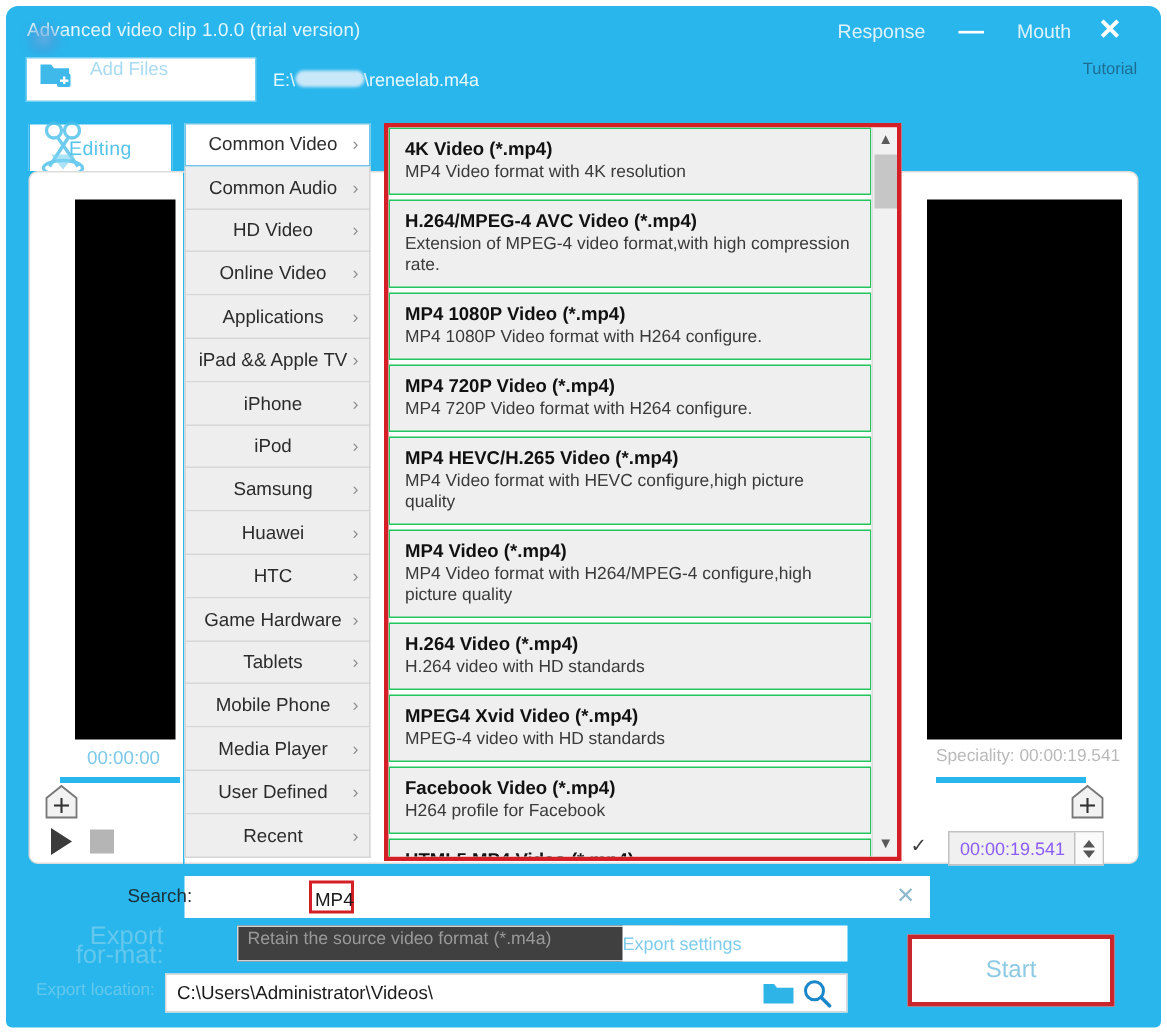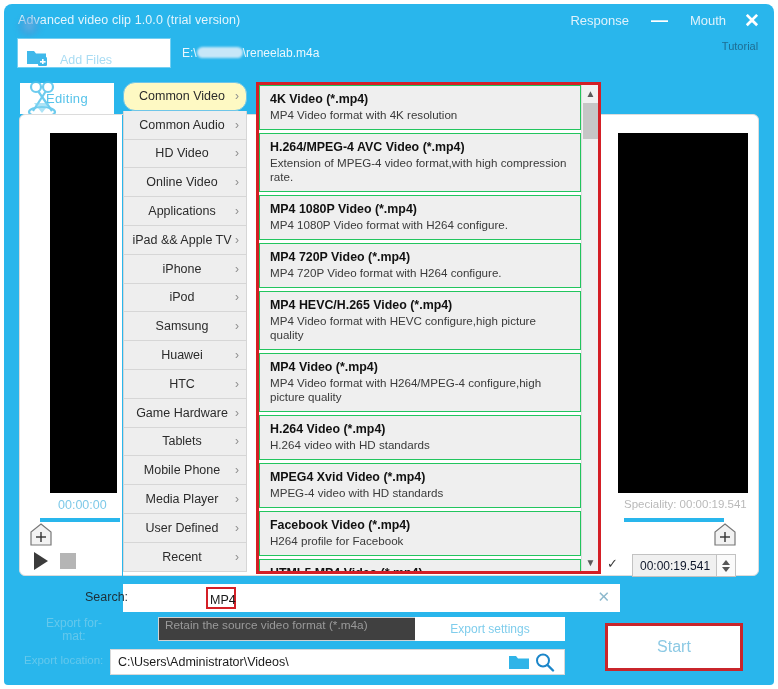--- a/index.html
+++ b/index.html
@@ -33,21 +33,21 @@
   .app-title {
     margin-left: 14px;
     font-size: 12.5px;
     color: #e3f5fd;
     letter-spacing: .1px;
     white-space: nowrap;
   }
   .title-right {
     margin-left: auto;
     display: flex; align-items: center; gap: 0px;
-    padding-right: 6px;
+    padding-right: 18px;
   }
   .title-right .tr-item {
     font-size: 13px;
     color: #dff2fc;
     padding: 0 12px;
     white-space: nowrap;
   }
   .title-right .minimize {
     color: #ffffff; font-size: 17px; font-weight: bold;
     padding: 0 10px; line-height: 1;
@@ -66,21 +66,21 @@
   
   .toolbar {
     position: absolute;
     left: 0; top: 32px; right: 0; height: 38px;
   }
   .addfiles {
     position: absolute;
     left: 14px; top: 3px;
     width: 152px; height: 28px;
     background: #ffffff;
-    display: flex; align-items: flex-end;
+    display: flex; align-items: flex-start;
     padding-left: 8px;
     box-shadow: 0 0 0 1px rgba(255,255,255,.35);
   }
   .addfiles .icon { width: 22px; height: 20px; flex: 0 0 22px; position: relative; }
   .addfiles .lbl {
     margin-left: 12px;
     font-size: 12.5px;
     color: #a9dcf3;
     white-space: nowrap;
   }
@@ -194,21 +194,21 @@
 
   .time-spin {
     position: absolute;
     left: 628px; top: 550px;
     width: 104px; height: 23px;
     background: #f0f0f0;
     border: 1px solid #c2c2c2;
     display: flex; align-items: center;
   }
   .time-spin .val {
-    flex: 1; font-size: 12px; color: #0f172a;
+    flex: 1; font-size: 12px; color: #8b5cf6;
     padding-left: 7px; white-space: nowrap;
   }
   .spin-col {
     width: 19px; height: 100%;
     border-left: 1px solid #c2c2c2;
     background: #fafafa;
     display: flex; flex-direction: column;
     align-items: center; justify-content: center; gap: 2px;
   }
   .spin-up, .spin-dn { width: 0; height: 0; border-left: 4px solid transparent; border-right: 4px solid transparent; }
@@ -233,21 +233,21 @@
   .cat-item {
     height: 28.8px;
     background: #eeeeee;
     border: 1px solid #d6d6d6;
     border-top: none;
     display: flex; align-items: center;
     font-size: 12.5px; color: #2b2b2b;
     position: relative;
   }
   .cat-item:first-child { border-top: 1px solid #d6d6d6; }
-  .cat-item.sel { background: #fef9c3; border-color: #6ec5e8; border-radius: 12px; }
+  .cat-item.sel { background: #ffffff; border-color: #6ec5e8; }
   .cat-item .cname {
     flex: 1; text-align: center; padding-right: 6px;
     white-space: nowrap;
   }
   .cat-item .chev {
     position: absolute; right: 7px; top: 50%;
     transform: translateY(-50%);
     font-size: 12px; color: #8e8e8e;
   }
 
@@ -323,22 +323,22 @@
     font-size: 15px; color: #8db9cd;
   }
 
   
   .bottom {
     position: absolute;
     left: 0; bottom: 0; right: 0; height: 76px;
   }
   .lbl-exp-format {
     position: absolute; left: 35px; top: 8px;
-    width: 70px; font-size: 12px; line-height: 13px;
-    color: #64c8ec; text-align: center;
+    width: 70px; font-size: 17px; line-height: 13px;
+    color: #64c8ec; text-align: right;
   }
   .exp-format-box {
     position: absolute; left: 106px; top: 8px;
     width: 295px; height: 24px;
     background: #404040; border: 1px solid #d2d2d2;
     display: flex; align-items: flex-start; margin-left: 48px;
   }
   .exp-format-box .efv {
     flex: 1; padding-left: 6px;
     font-size: 11.8px; color: #9a9a9a; white-space: nowrap;
@@ -351,21 +351,21 @@
   }
   .tri-up {
     width: 0; height: 0;
     border-left: 6px solid transparent; border-right: 6px solid transparent;
     border-bottom: 7px solid #3a3a3a;
   }
   .exp-settings {
     position: absolute; left: 411px; top: 8px;
     width: 150px; height: 24px;
     background: #ffffff;
-    display: flex; align-items: center; justify-content: center;
+    display: flex; align-items: center; justify-content: flex-start;
     font-size: 12px; color: #7fcdec;
   }
   .lbl-exp-loc {
     position: absolute; left: 20px; top: 45px;
     font-size: 11.5px; color: #64c8ec;
   }
   .exp-loc-box {
     position: absolute; left: 106px; top: 40px;
     width: 455px; height: 26px;
     background: #ffffff; border: 1px solid #d8d8d8;

